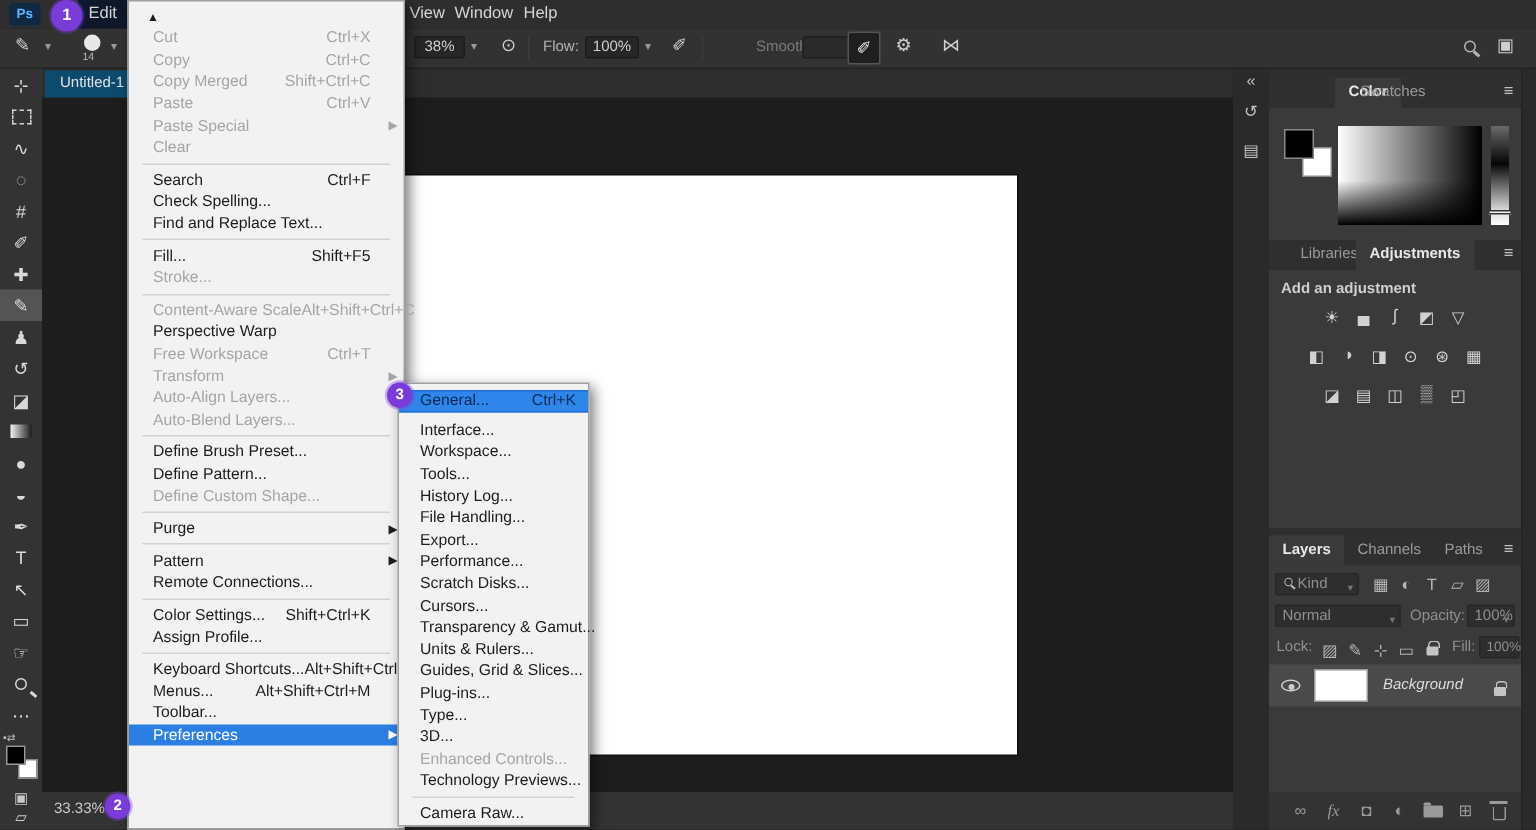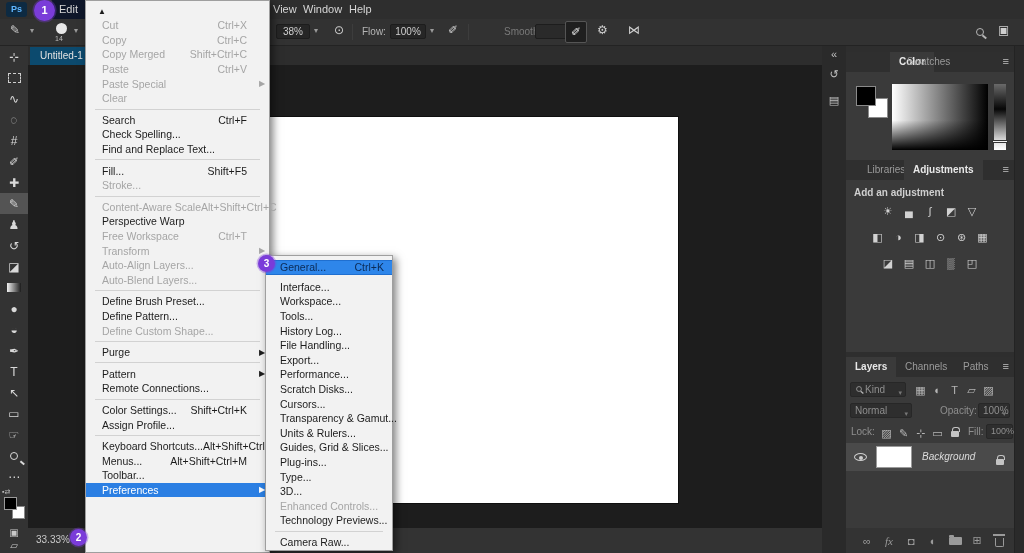--- a/index.html
+++ b/index.html
@@ -380,21 +380,21 @@
               <span>◐</span>
             </span><span class="lic">
               <span>T</span>
             </span><span class="lic">
               <span>▱</span>
             </span><span class="lic">
               <span>▨</span>
             </span></span>
       </div>
       <div class="lrow" style="top:46px;">
-        <div class="combo" style="left:4px; top:0; width:62px;">
+        <div class="combo" style="left:4px; top:0; width:84px;">
           <span>Normal</span><span class="cv">▾</span>
         </div>
         <span style="position:absolute; left:94px; top:2px;">Opacity:</span>
         <div class="combo" style="left:132px; top:0; width:32px;">
           <span>100%</span><span class="cv">▾</span>
         </div>
       </div>
       <div class="lrow" style="top:67px;">
         <span style="position:absolute; left:5px; top:2px;">Lock:</span>
         <span style="position:absolute; left:32px; top:0;">

